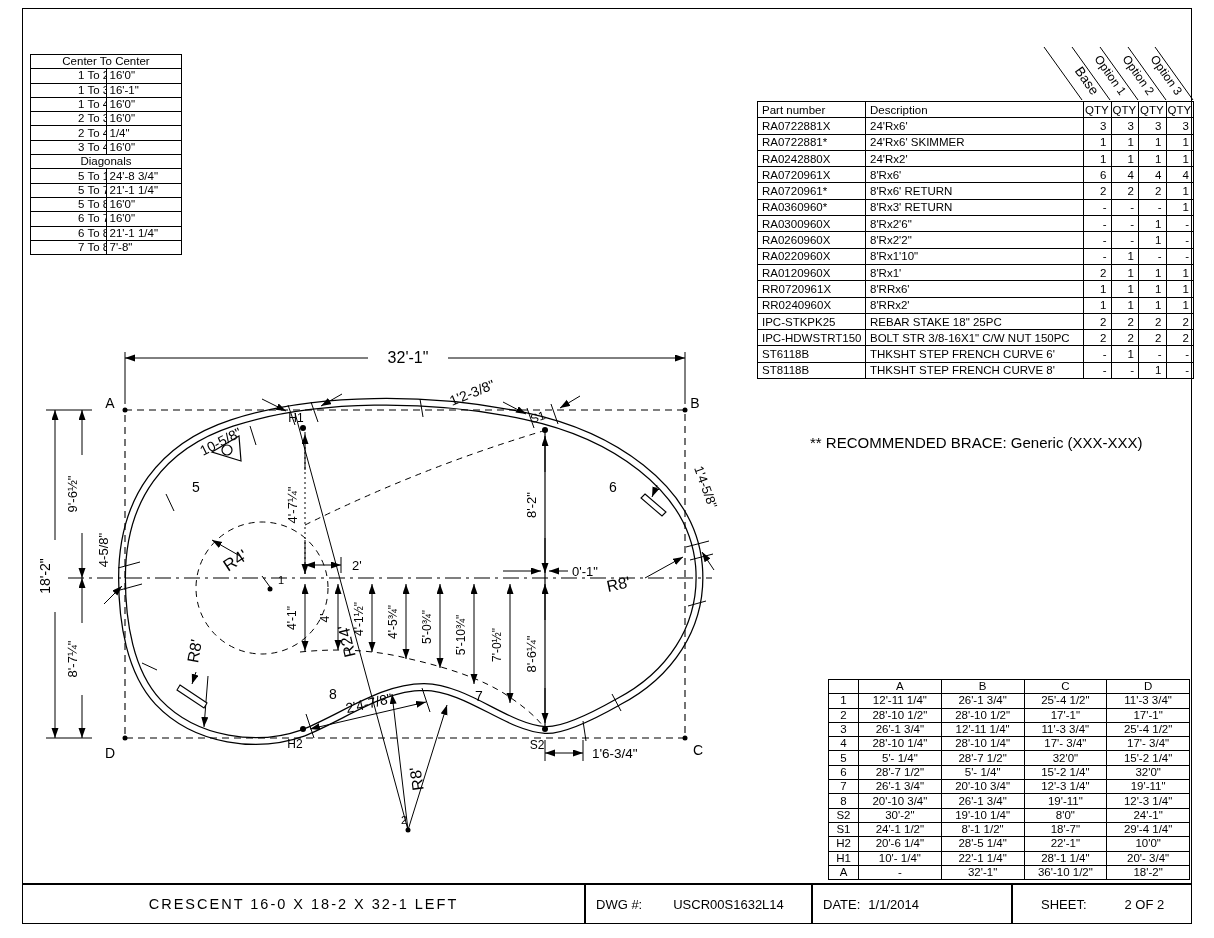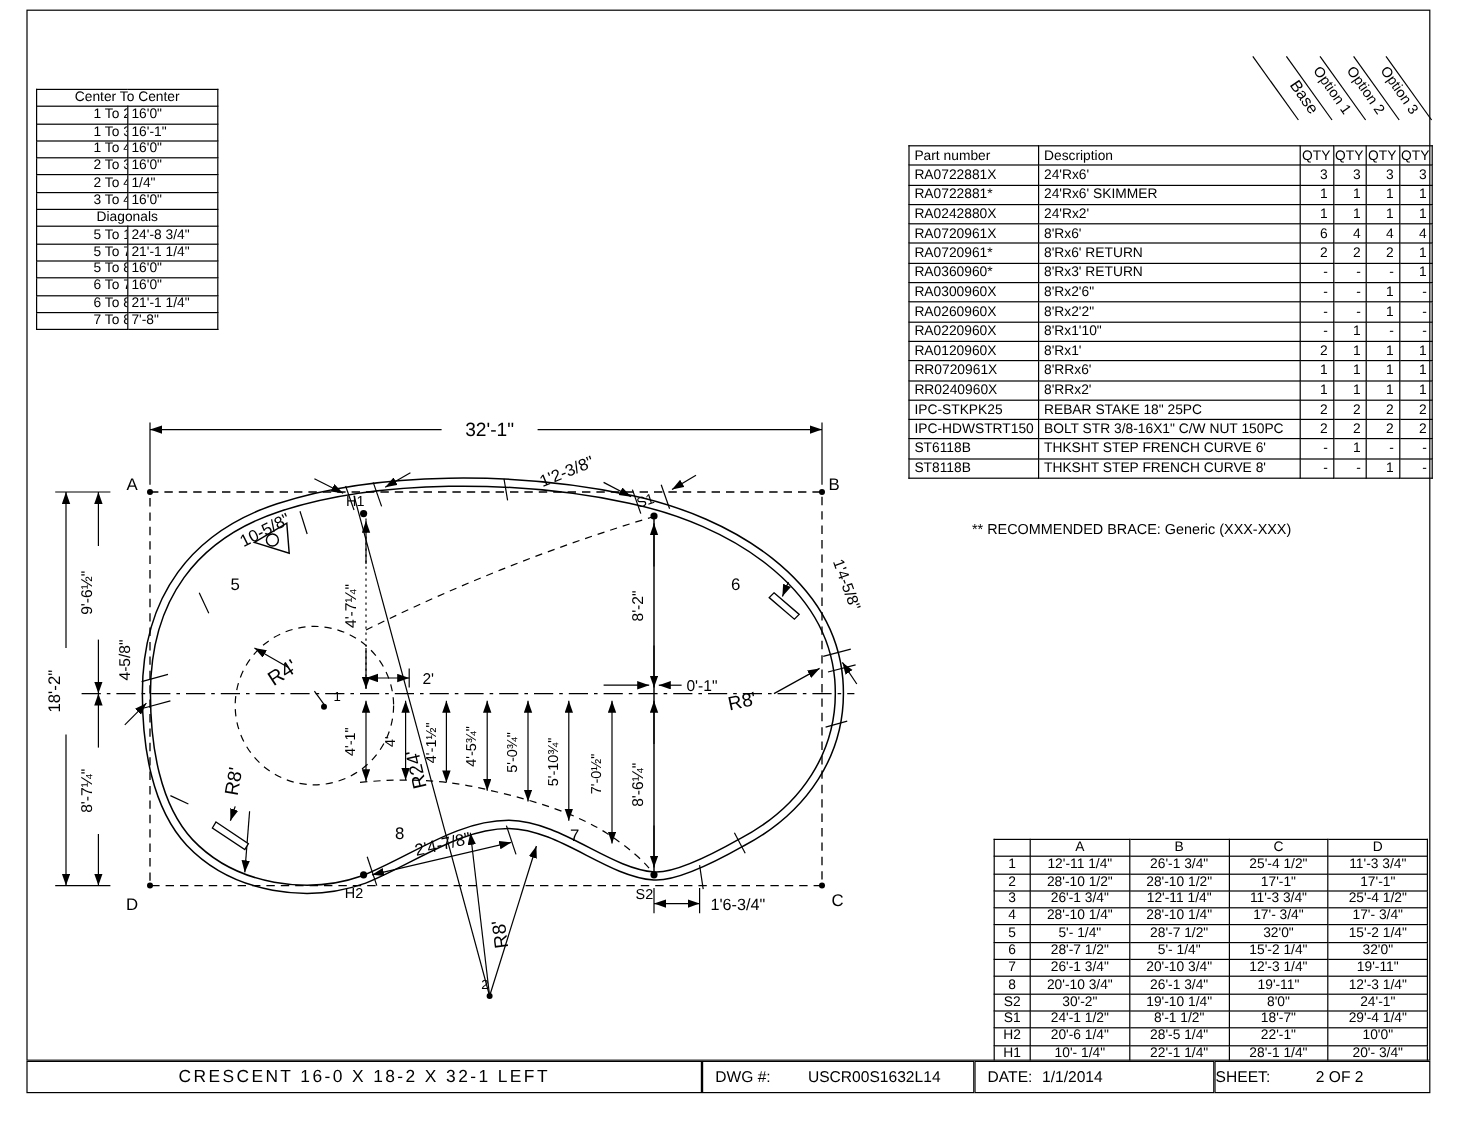--- a/index.html
+++ b/index.html
@@ -1,49 +1,49 @@
 <!DOCTYPE html>
 <html><head>
 <meta charset="utf-8">
 <style>
   * { margin:0; padding:0; box-sizing:border-box; }
   body { background:#fff; font-family:"Liberation Sans", sans-serif; color:#000; }
   #sheet { position:relative; width:1214px; height:938px; background:#fff; overflow:hidden; }
   .abs { position:absolute; }
   #border-rect { left:22px; top:8px; width:1170px; height:876px; border:1.5px solid #000; }
 
-  table { border-collapse:collapse; table-layout:fixed;margin-top:20px; }
+  table { border-collapse:collapse; table-layout:fixed; }
   td, th { border:1px solid #000; font-weight:normal; white-space:nowrap; overflow:hidden; font-family:"Liberation Sans", sans-serif; }
 
   
   #ctc-table { left:30px; top:54px; width:152px; font-size:11.5px; }
   #ctc-table td, #ctc-table th { height:14.3px; padding:0 3px; line-height:13px; }
   #ctc-table th { text-align:center; }
   #ctc-table td:first-child { width:60px;padding-left:47px; }
 
   
   #parts-table { left:757px; top:101px; width:436px; font-size:11.5px; }
   #parts-table td, #parts-table th { height:16.3px; padding:0 4px; line-height:14px; text-align:left; }
   #parts-table col.c-part { width:108px; }
   #parts-table col.c-desc { width:218px; }
   #parts-table col.c-qty  { width:27.5px; }
   #parts-table td:nth-child(n+3), #parts-table th:nth-child(n+3) { text-align:right; padding:0 4px 0 1px; }
-  #footnote { left:810px; top:434px; font-size:12px; }
+  #footnote { left:810px; top:434px; font-size:15px; }
 
   
   #coords-table { left:828px; top:679px; width:362px; font-size:11.5px; }
   #coords-table td, #coords-table th { height:14.3px; padding:0 2px; line-height:13px; text-align:center; }
   #coords-table col.c-lbl { width:30px; }
 
   
-  .tb-cell { top:884px; height:27px; border:1.5px solid #000; display:flex; align-items:center; font-size:13px; background:#fff; }
+  .tb-cell { top:884px; height:40px; border:1.5px solid #000; display:flex; align-items:center; font-size:13px; background:#fff; }
   #tb-title { left:22px; width:563px; justify-content:center; font-size:14.5px; letter-spacing:2px; }
   #tb-dwg   { left:585px; width:227px; padding-left:10px; gap:31px; }
   #tb-date  { left:812px; width:200px; padding-left:10px; gap:8px; }
-  #tb-sheet { left:1012px; width:180px; padding-left:0; gap:38px; }
+  #tb-sheet { left:1012px; width:180px; padding-left:28px; gap:38px; }
 
   svg text { font-family:"Liberation Sans", sans-serif; fill:#000; }
   .ln   { stroke:#000; stroke-width:1; fill:none; }
   .ln12 { stroke:#000; stroke-width:1.2; fill:none; }
   .dash { stroke:#000; stroke-width:1.1; fill:none; stroke-dasharray:7 5; }
   .dot  { stroke:#000; stroke-width:1; fill:none; stroke-dasharray:2 3; }
   .cdash{ stroke:#000; stroke-width:1.1; fill:none; stroke-dasharray:16 5 3 5; }
   .hdash{ stroke:#000; stroke-width:1; fill:none; stroke-dasharray:6 5; }
 </style>
 </head>

